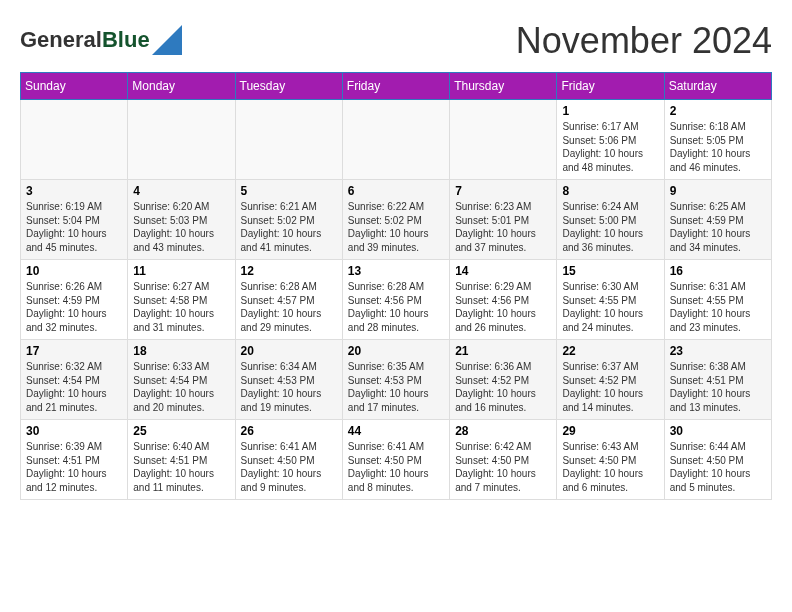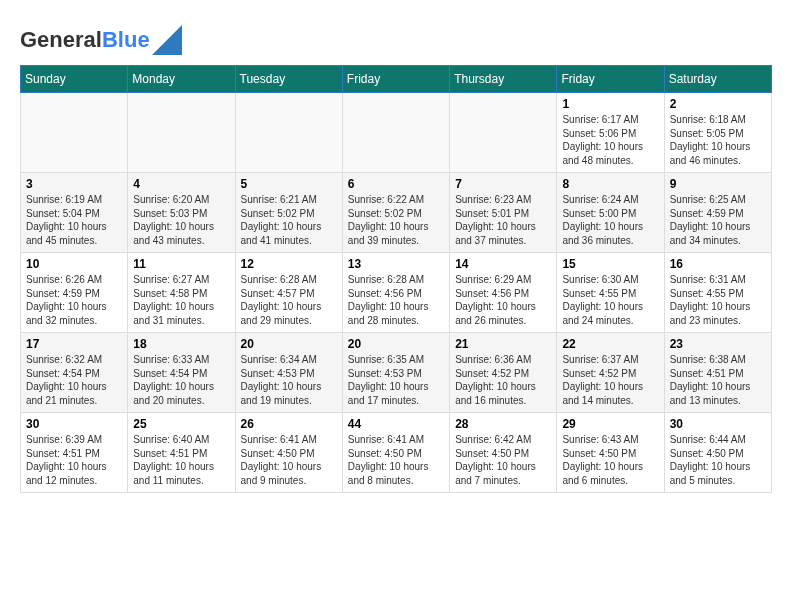--- a/index.html
+++ b/index.html
@@ -20,21 +20,21 @@
       display: flex;
       align-items: center;
       margin-top: 5px;
     }
     .logo-text {
       font-size: 22px;
       font-weight: bold;
       line-height: 1.1;
     }
     .logo-general { color: #333; }
-    .logo-blue { color: #3b82f6; }
+    .logo-blue { color: #14532d; }
     .logo-icon {
       width: 30px;
       height: 30px;
       margin-left: 2px;
     }
     .title-section {
       text-align: right;
     }
     .title-section h1 {
       font-size: 36px;
@@ -45,21 +45,21 @@
       font-size: 16px;
       color: #555;
       font-weight: normal;
     }
     .calendar {
       width: 100%;
       border-collapse: collapse;
       font-size: 11px;
     }
     .calendar thead tr {
-      background-color: #0f766e;
+      background-color: #a21caf;
     }
     .calendar thead th {
       color: #fff;
       padding: 6px 4px;
       text-align: left;
       font-size: 12px;
       font-weight: normal;
       border: 1px solid #2e7abf;
     }
     .calendar tbody tr {
@@ -104,20 +104,21 @@
       <div class="logo-text">
         <span class="logo-general">General</span><span class="logo-blue">Blue</span>
       </div>
 
     </div>
     <svg class="logo-icon" viewBox="0 0 30 30">
       <polygon points="0,30 30,0 30,30" fill="#2e7abf"></polygon>
     </svg>
   </div>
   <div class="title-section">
+    <h1>November 2024</h1>
   </div>
 </div>
 
 <table class="calendar">
   <thead>
     <tr>
     <th>Sunday</th>
         <th>Monday</th>
         <th>Tuesday</th>
         <th>Friday</th>

